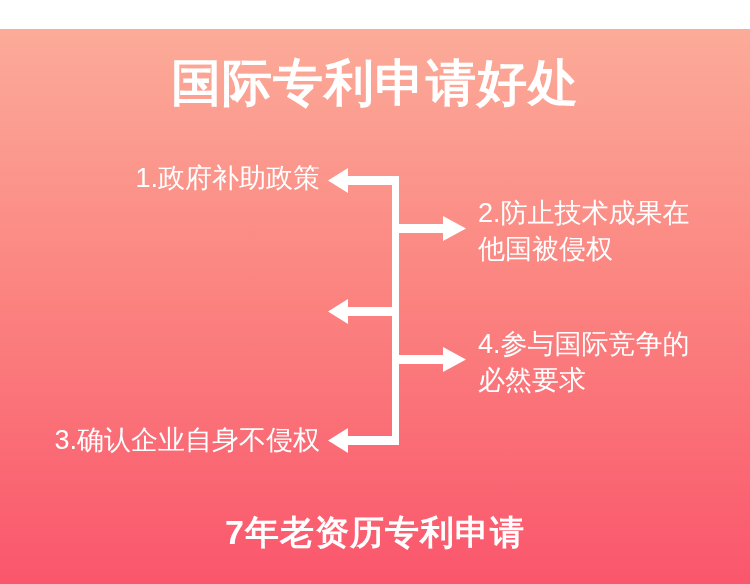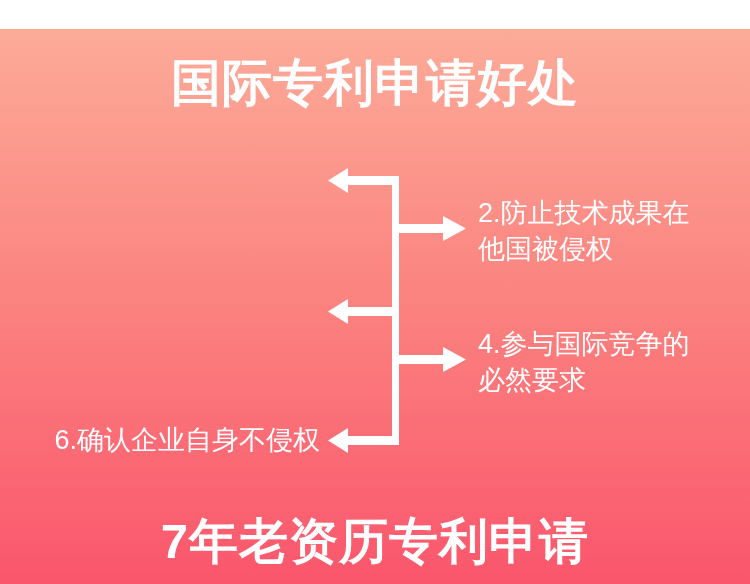--- a/index.html
+++ b/index.html
@@ -49,21 +49,21 @@
     line-height: 1.15;
     white-space: nowrap;
   }
   .poster-footer {
     position: absolute;
     left: 0;
     top: 513px;
     width: 750px;
     text-align: center;
     color: #ffffff;
-    font-size: 49px;
+    font-size: 34px;
     font-weight: bold;
     letter-spacing: 1px;
     line-height: 1.15;
     white-space: nowrap;
   }
   .benefit {
     position: absolute;
     color: #ffffff;
     font-size: 27px;
     font-weight: normal;
@@ -128,31 +128,34 @@
       <rect x="396" y="355" width="50" height="9" fill="#ffffff"></rect>
       <polygon points="466,359.5 443,347 443,372" fill="#ffffff"></polygon>
     </g>
 
     <g>
       <rect x="345" y="436" width="50" height="9" fill="#ffffff"></rect>
       <polygon points="328,440.5 348,428 348,453" fill="#ffffff"></polygon>
     </g>
   </svg>
 
+  <div class="benefit benefit-left" id="benefit-1">
+    <span class="benefit-line">1.政府补助政策</span>
+  </div>
 
   <div class="benefit benefit-right" id="benefit-2">
     <span class="benefit-line">2.防止技术成果在</span>
     <span class="benefit-line">他国被侵权</span>
   </div>
 
 
   <div class="benefit benefit-right" id="benefit-4">
     <span class="benefit-line">4.参与国际竞争的</span>
     <span class="benefit-line">必然要求</span>
   </div>
 
   <div class="benefit benefit-left" id="benefit-5">
-    <span class="benefit-line">6.确认企业自身不侵权</span>
+    <span class="benefit-line">3.确认企业自身不侵权</span>
   </div>
 
   <div class="poster-footer">7年老资历专利申请</div>
 
 </div>
 
 </body></html>

